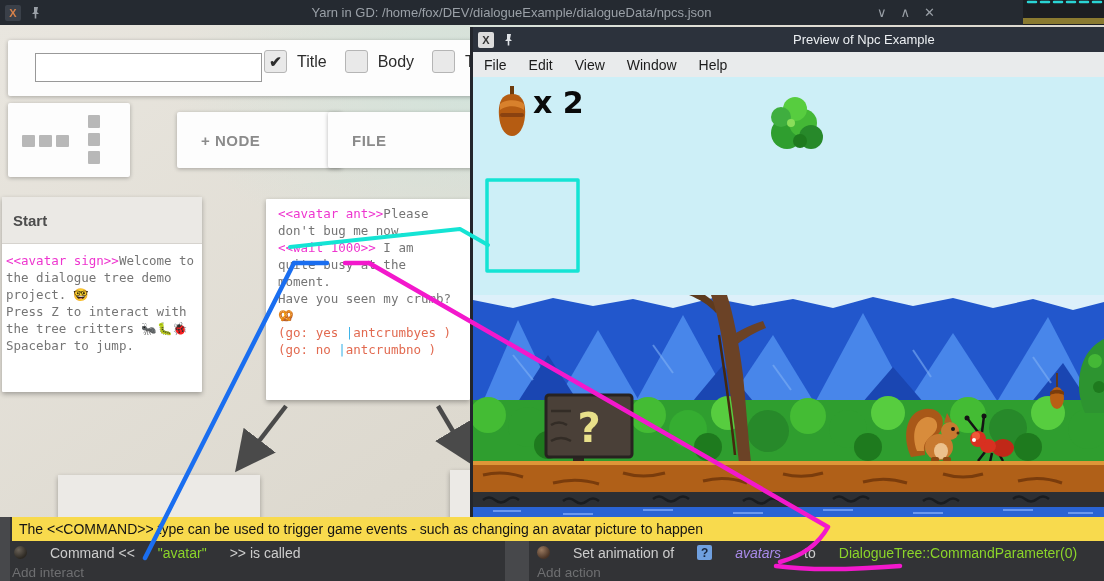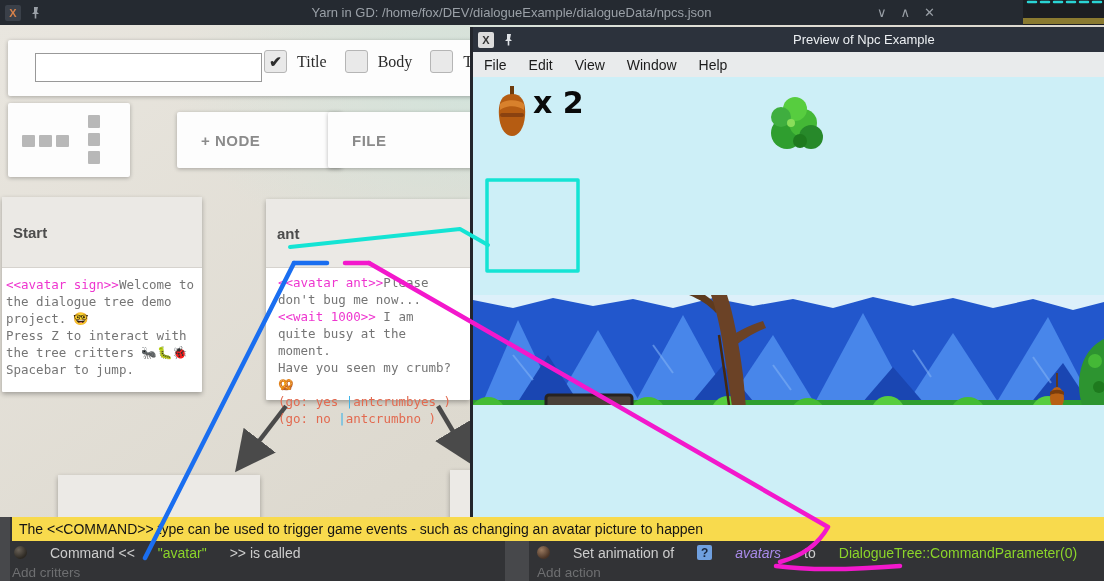--- a/index.html
+++ b/index.html
@@ -26,45 +26,45 @@
       radial-gradient(420px 260px at 470px 60px, rgba(205,228,220,.75), rgba(205,228,220,0) 70%),
       linear-gradient(145deg,#e9e6df 0%,#ddd9cf 55%,#d7d3c8 100%);}
 
   .card{position:absolute;background:#fdfdfd;border-radius:2px;
         box-shadow:0 1px 4px rgba(0,0,0,.28);}
   .search-input{position:absolute;left:27px;top:13px;width:213px;height:27px;
     border:1px solid #999;background:#fff;font-size:14px;padding:0 6px;outline:none;}
   .chkrow{position:absolute;left:256px;top:10px;display:flex;align-items:center;gap:10px;}
   .chk{width:21px;height:21px;border:1px solid #b5b5b5;background:#e9e9e9;border-radius:3px;
     display:flex;align-items:center;justify-content:center;font-size:15px;font-weight:bold;color:#2e2e2e;}
-  .chklabel{font-size:16px;color:#2c2c2c;margin-right:8px;font-family:Liberation Serif, serif;}
+  .chklabel{font-size:16px;color:#2c2c2c;margin-right:8px;}
 
   .tool-btn{position:absolute;background:#fdfdfd;border-radius:2px;box-shadow:0 1px 4px rgba(0,0,0,.28);
     display:flex;align-items:center;padding-left:24px;font-size:15px;font-weight:bold;
     color:#8b8b8b;letter-spacing:.5px;cursor:pointer;}
 
   .node{position:absolute;background:#fff;box-shadow:0 2px 5px rgba(0,0,0,.3);border-radius:1px;}
   .node-header{background:#ebe9e5;border-bottom:1px solid #d6d3ce;display:flex;align-items:center;
-    padding:16px 11px;font-weight:bold;color:#4c4c4c;font-size:15px;}
+    padding:4px 11px;font-weight:bold;color:#4c4c4c;font-size:15px;}
   .node-body{font-family:"DejaVu Sans Mono",monospace;font-size:12.5px;line-height:17px;
     color:#757575;padding:8px 4px;white-space:pre-wrap;word-break:break-word;}
   .tag{color:#ee35cf;}
   .goline{color:#e26a50;}
   .gopipe{color:#3fb4e8;}
 
   
   .preview-window{left:470px;top:27px;width:634px;height:490px;z-index:5;
     border-left:3px solid #23262c;box-sizing:border-box;background:#cdeff7;}
   .pv-titlebar{left:0;top:0;width:631px;height:25px;background:#2c323c;display:flex;
     align-items:center;color:#e8e8e8;font-size:13px;}
   .pv-title{position:absolute;left:320px;color:#eceff2;}
   .pv-menubar{left:0;top:25px;width:631px;height:25px;background:#e9ebec;display:flex;
     align-items:center;color:#1c1c1c;font-size:14px;}
   .pv-menubar span{padding:0 11px;cursor:pointer;}
-  .game{left:0;top:50px;width:631px;height:328px;background:#cdeff7;overflow:hidden;}
+  .game{left:0;top:50px;width:631px;height:440px;background:#cdeff7;overflow:hidden;}
   .hud-count{position:absolute;left:60px;top:8px;font-size:30px;font-weight:bold;color:#0a0a0a;
     font-family:"DejaVu Sans",sans-serif;}
   .dlg{position:absolute;left:12px;top:95px;width:619px;height:123px;background:#f2f5a2;
     border-radius:4px;box-shadow:0 0 0 1px rgba(180,180,90,.35);}
   .dlg-text{position:absolute;left:103px;top:22px;font-size:17px;color:#37474f;}
 
   
   .events{left:0;top:517px;width:1104px;height:64px;background:#323336;z-index:8;}
   .ev-strip{position:absolute;background:#47484b;}
   .tooltip-bar{position:absolute;left:12px;top:0;width:1092px;height:24px;background:#f8da4d;
@@ -154,23 +154,20 @@
 
     <div class="node" style="left:2px;top:172px;width:200px;height:195px;">
       <div class="node-header" style="height:38px;">
         <span>Start</span>
       </div>
       <div class="node-body"><span class="tag">&lt;&lt;avatar sign&gt;&gt;</span><span>Welcome to the dialogue tree demo project. 🤓
 Press Z to interact with the tree critters 🐜🐛🐞 Spacebar to jump.</span></div>
     </div>
 
     <div class="node" style="left:266px;top:174px;width:204px;height:201px;">
-      <div class="node-header" style="height:36px;">
-        <span>ant</span>
-      </div>
       <div class="node-body" style="padding:6px 12px;"><span class="tag">&lt;&lt;avatar ant&gt;&gt;</span><span>Please don't bug me now...
 </span><span class="tag">&lt;&lt;wait 1000&gt;&gt;</span><span> I am quite busy at the moment.
 Have you seen my crumb?
 🥨
 </span><span class="goline">(go: yes </span><span class="gopipe">|</span><span class="goline">antcrumbyes )
 </span><span class="goline">(go: no </span><span class="gopipe">|</span><span class="goline">antcrumbno )</span></div>
     </div>
 
     <div class="node" style="left:58px;top:450px;width:202px;height:70px;">
       <div class="node-header" style="height:70px;align-items:flex-end;padding-bottom:10px;background:#eceae6;border:none;">
@@ -360,21 +357,21 @@
       <span>The &lt;&lt;COMMAND&gt;&gt; type can be used to trigger game events - such as changing an avatar picture to happen</span>
     </div>
 
     <div class="ev-row" style="left:14px;">
       <span class="yarnball"></span>
       <span>Command &lt;&lt;</span>
         <span class="green">"avatar"</span>
         <span>&gt;&gt; is called</span>
     </div>
     <div class="ev-add" style="left:12px;">
-      <span>Add critters</span>
+      <span>Add interact</span>
     </div>
 
     <div class="ev-strip" style="left:505px;top:24px;width:24px;height:40px;"></div>
 
     <div class="ev-row" style="left:537px;">
       <span class="yarnball brown"></span>
       <span>Set animation of</span>
       <span class="qicon">?</span>
       <span class="purple">avatars</span>
       <span>to</span>

